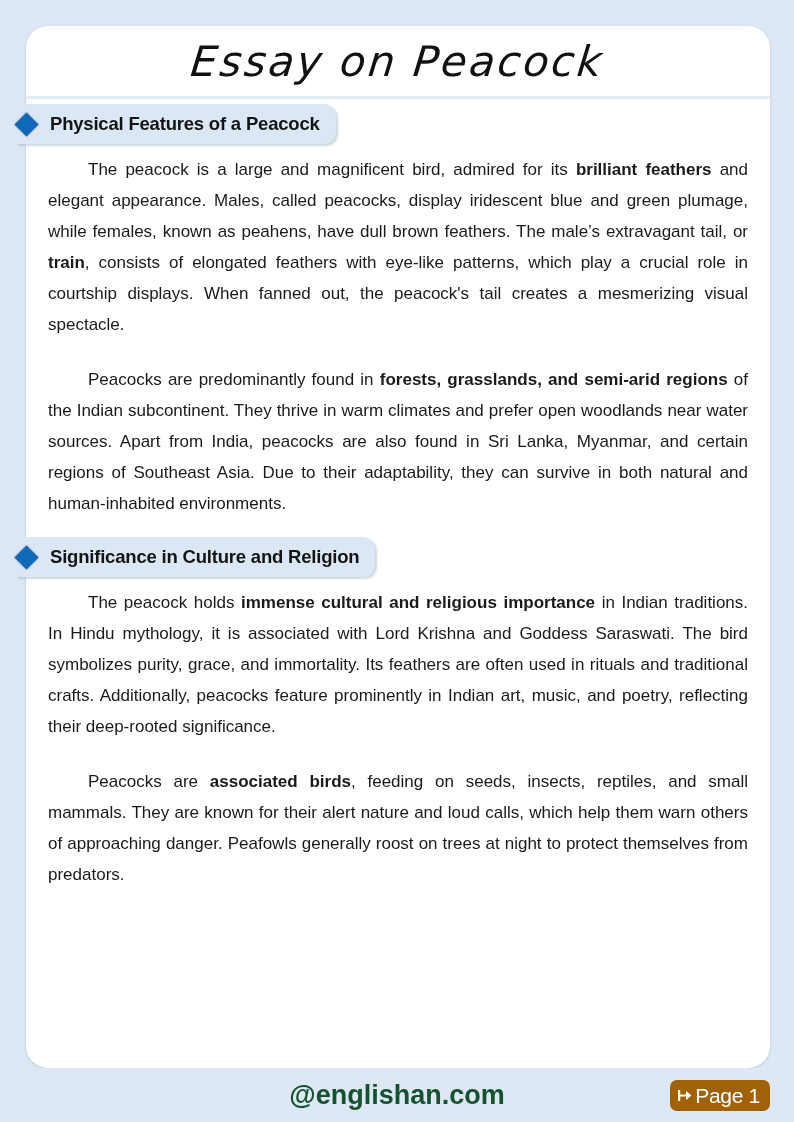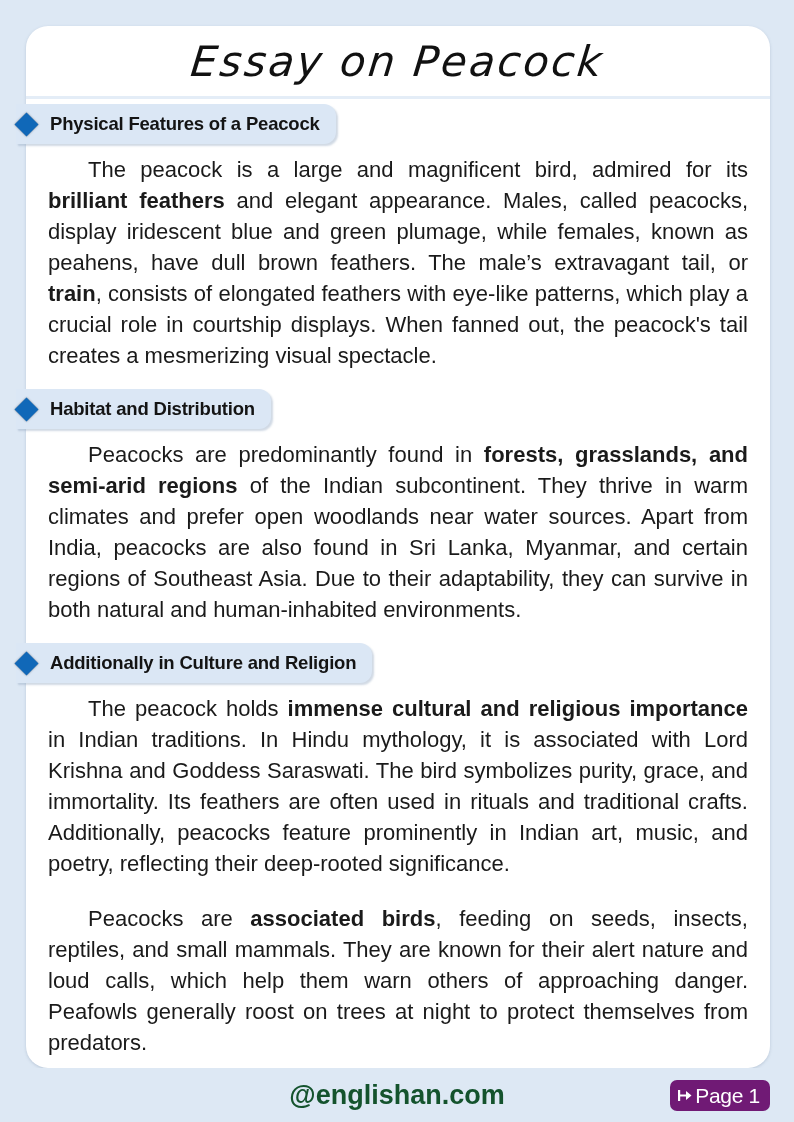--- a/index.html
+++ b/index.html
@@ -113,21 +113,21 @@
     height: 17px;
     margin-top: -8.5px;
     background: #1068b8;
     transform: rotate(45deg);
     box-shadow: 0 0 2px rgba(0,0,0,0.45);
   }
 
   
   .para {
     font-family: "Liberation Sans", sans-serif;
-    font-size: 22px;
+    font-size: 17px;
     line-height: 31px;
     color: #1a1a1a;
     text-align: justify;
     text-indent: 40px;
     margin: 8px 0 0 0;
     padding: 0 2px 0 0;
     hyphens: none;
   }
   .para b { font-weight: bold; }
 
@@ -156,21 +156,21 @@
     font-weight: 700;
     color: #14532d;
     letter-spacing: 0px;
   }
   #page-badge {
     position: absolute;
     right: 24px;
     top: 12px;
     height: 31px;
     min-width: 94px;
-    background: #701a75;
+    background: #a16207;
     border-radius: 7px;
     display: flex;
     align-items: center;
     padding: 0 10px 0 6px;
     box-sizing: border-box;
     gap: 2px;
   }
   #page-badge .arrow-icon {
     flex: 0 0 auto;
     width: 17px;
@@ -206,36 +206,30 @@
             <span class="diamond-icon"></span>
             <span class="heading-text">Physical Features of a Peacock</span>
           </div>
         </div>
         <p class="para">The peacock is a large and magnificent bird, admired for its <b>brilliant feathers</b> and elegant appearance. Males, called peacocks, display iridescent blue and green plumage, while females, known as peahens, have dull brown feathers. The male’s extravagant tail, or <b>train</b>, consists of elongated feathers with eye-like patterns, which play a crucial role in courtship displays. When fanned out, the peacock's tail creates a mesmerizing visual spectacle.</p>
       </div>
 
       <div class="sec-gap"></div>
 
       <div class="section">
+        <p class="para">Peacocks are predominantly found in <b>forests, grasslands, and semi-arid regions</b> of the Indian subcontinent. They thrive in warm climates and prefer open woodlands near water sources. Apart from India, peacocks are also found in Sri Lanka, Myanmar, and certain regions of Southeast Asia. Due to their adaptability, they can survive in both natural and human-inhabited environments.</p>
+      </div>
+
+      <div class="sec-gap"></div>
+
+      <div class="section">
         <div class="heading-row">
           <div class="heading-pill">
             <span class="diamond-icon"></span>
-            <span class="heading-text">Habitat and Distribution</span>
-          </div>
-        </div>
-        <p class="para">Peacocks are predominantly found in <b>forests, grasslands, and semi-arid regions</b> of the Indian subcontinent. They thrive in warm climates and prefer open woodlands near water sources. Apart from India, peacocks are also found in Sri Lanka, Myanmar, and certain regions of Southeast Asia. Due to their adaptability, they can survive in both natural and human-inhabited environments.</p>
-      </div>
-
-      <div class="sec-gap"></div>
-
-      <div class="section">
-        <div class="heading-row">
-          <div class="heading-pill">
-            <span class="diamond-icon"></span>
-            <span class="heading-text">Additionally in Culture and Religion</span>
+            <span class="heading-text">Significance in Culture and Religion</span>
           </div>
         </div>
         <p class="para">The peacock holds <b>immense cultural and religious importance</b> in Indian traditions. In Hindu mythology, it is associated with Lord Krishna and Goddess Saraswati. The bird symbolizes purity, grace, and immortality. Its feathers are often used in rituals and traditional crafts. Additionally, peacocks feature prominently in Indian art, music, and poetry, reflecting their deep-rooted significance.</p>
       </div>
 
       <div class="sec-gap"></div>
 
       <div class="section">
         <p class="para">Peacocks are <b>associated birds</b>, feeding on seeds, insects, reptiles, and small mammals. They are known for their alert nature and loud calls, which help them warn others of approaching danger. Peafowls generally roost on trees at night to protect themselves from predators.</p>
       </div>

